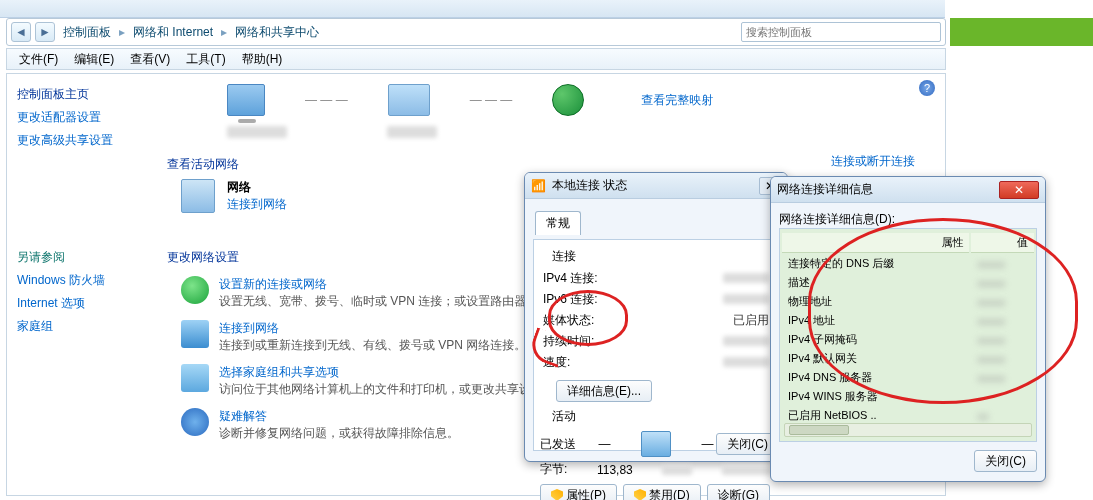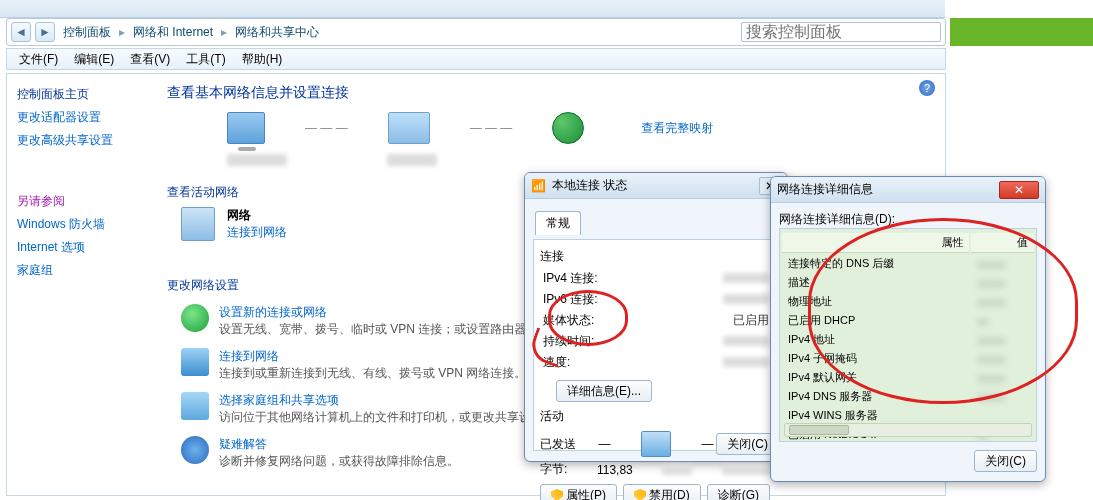--- a/index.html
+++ b/index.html
@@ -4,28 +4,28 @@
 <style>
   * { box-sizing: border-box; }
   body { margin:0; font-family:"Microsoft YaHei","Segoe UI",Tahoma,sans-serif; font-size:12px; background:#fff; width:1093px; height:500px; overflow:hidden; position:relative;}
   .titlebar-strip{ position:absolute;left:0;top:0;height:18px;width:945px;background:linear-gradient(#e9f2fa,#d7e6f3);border-bottom:1px solid #bcd0e5;}
   .green-strip{position:absolute;left:950px;top:18px;height:28px;width:143px;background:#6ab62a;}
   .breadcrumb{position:absolute;left:6px;top:18px;height:28px;width:940px;display:flex;align-items:center;gap:4px;background:#fff;border:1px solid #b7c9d9;border-radius:3px;padding:0 4px}
   .breadcrumb .nav-btn{width:20px;height:20px;border:1px solid #adc3d6;border-radius:3px;background:linear-gradient(#f4fbff,#d9eaf6);display:inline-flex;align-items:center;justify-content:center;color:#4a6e95;cursor:pointer}
   .breadcrumb .crumb{padding:0 4px;color:#0c4a6e}
   .breadcrumb .sep{color:#7aa0c0}
   .breadcrumb .search{margin-left:auto;display:flex;align-items:center}
-  .breadcrumb .search input{width:200px;height:20px;border:1px solid #adc3d6;border-radius:2px;padding:0 4px;font-size:16px;color:#999}
+  .breadcrumb .search input{width:200px;height:20px;border:1px solid #adc3d6;border-radius:2px;padding:0 4px;font-size:11px;color:#999}
   .menubar{position:absolute;left:6px;top:48px;width:940px;height:22px;background:linear-gradient(#f7fbff,#e8f1f9);border:1px solid #c7d6e3;display:flex;align-items:center;padding:0 4px;gap:0}
   .menubar .mi{padding:2px 8px;cursor:pointer}
   .main-wrap{position:absolute;left:6px;top:73px;width:940px;height:423px;background:#fff;border:1px solid #c7d6e3;display:flex}
   .sidebar{width:150px;background:#fff;padding:8px 10px}
   .sidebar .head{color:#003399;margin:4px 0 6px 0}
   .sidebar a{display:block;color:#0066cc;margin:6px 0;text-decoration:none}
-  .sidebar .sec-head{color:#a21caf;margin-top:44px}
+  .sidebar .sec-head{color:#0f766e;margin-top:100px}
   .content{flex:1;padding:6px 10px;position:relative}
   .content h1{font-size:14px;font-weight:normal;color:#003399;margin:4px 0 10px 0}
   .help-icon{position:absolute;right:10px;top:6px;width:16px;height:16px;border-radius:50%;background:radial-gradient(#78a8e8,#3068c0);color:#fff;display:flex;align-items:center;justify-content:center;font-size:11px}
   .map-row{display:flex;align-items:center;gap:40px;margin:4px 0 10px 60px}
   .pc-icon{width:38px;height:32px;background:linear-gradient(#9bcaf0,#5ea2db);border:1px solid #4a87c2;border-radius:2px;position:relative}
   .pc-icon:after{content:"";position:absolute;left:10px;top:34px;width:18px;height:4px;background:#aaa;border-radius:2px}
   .multi-icon{width:42px;height:32px;background:linear-gradient(#bee0f9,#8cbce6);border:1px solid #6ea0cc;border-radius:2px}
   .globe-icon{width:32px;height:32px;border-radius:50%;background:radial-gradient(circle at 30% 30%,#5ec76b,#1a8f3a);border:1px solid #0d6e26}
   .map-link{color:#0066cc;cursor:pointer}
   .sect-title{color:#003399;margin:12px 0 6px 0}
@@ -49,21 +49,21 @@
   .dlg{position:absolute;border:1px solid #6a8ab1;background:#f0f5fb;border-radius:6px;box-shadow:0 3px 10px rgba(0,0,0,.3)}
   .dlg .dlg-title{height:26px;background:linear-gradient(#e9f2fa,#cfe0ef);border-radius:5px 5px 0 0;display:flex;align-items:center;padding:0 6px;gap:6px;border-bottom:1px solid #b9cde0}
   .dlg .dlg-title .sp{margin-left:auto}
   .dlg .dlg-close{width:22px;height:18px;background:#e3ecf5;border:1px solid #a7bdd3;border-radius:2px;display:flex;align-items:center;justify-content:center;cursor:pointer}
   .dlg .dlg-body{padding:8px}
   .btn{display:inline-flex;align-items:center;gap:3px;height:22px;padding:0 10px;border:1px solid #9fb7cd;background:linear-gradient(#fdfdfd,#e7eef5);border-radius:3px;cursor:pointer}
   #status-dialog{left:524px;top:172px;width:264px;height:290px}
   #status-dialog .tabbar{margin:4px 2px}
   #status-dialog .tab{display:inline-block;padding:3px 10px;border:1px solid #9fb7cd;border-bottom:none;background:#fff;border-radius:3px 3px 0 0}
   #status-dialog .panel{border:1px solid #bcd0e4;background:#fff;padding:6px;height:212px;position:relative}
-  #status-dialog .group-title{margin:2px 0 2px 0}
+  #status-dialog .group-title{margin:2px 0 2px 12px}
   #status-dialog table{width:100%}
   #status-dialog td.r{text-align:right;color:#333}
   #status-dialog .detail-btn-wrap{margin:6px 16px;position:relative}
   #status-dialog .activity{margin-top:6px}
   #status-dialog .activity-row{display:flex;align-items:center;justify-content:space-between}
   #status-dialog .mini-icn{width:30px;height:26px;background:linear-gradient(#bfe0f8,#6aaee1);border:1px solid #4f90c5;border-radius:2px;margin:0 8px}
   #status-dialog .footer{position:absolute;right:8px;bottom:6px}
   #status-dialog .btnrow{display:flex;gap:6px;margin-top:6px}
   #status-dialog .shield{width:12px;height:12px;background:linear-gradient(45deg,#ffd24a,#ffb000);clip-path:polygon(50% 0,100% 20%,100% 60%,50% 100%,0 60%,0 20%)}
   
@@ -119,21 +119,20 @@
     <a>更改适配器设置</a>
     <a>更改高级共享设置</a>
     <div class="sec-head">另请参阅</div>
     <a>Windows 防火墙</a>
     <a>Internet 选项</a>
     <a>家庭组</a>
   </div>
 
   <div class="content">
     <span class="help-icon">?</span>
-    <h1>查看基本网络信息并设置连接</h1>
     <div class="map-row">
       <div class="pc-icon"></div>
       <div style="color:#888">— — —</div>
       <div class="multi-icon"></div>
       <div style="color:#888">— — —</div>
       <div class="globe-icon"></div>
       <span class="map-link" style="margin-left:17px">查看完整映射</span>
     </div>
     <div style="display:flex;align-items:flex-start;gap:6px;margin-left:60px">
       <div class="blurbox" style="width:60px;height:12px"></div>
@@ -268,24 +267,20 @@
             </tr>
         <tr>
               <td>描述</td>
               <td class="val blur">xxxxx</td>
             </tr>
         <tr>
               <td>物理地址</td>
               <td class="val blur">xxxxx</td>
             </tr>
         <tr>
-              <td>已启用 DHCP</td>
-              <td class="val blur">xx</td>
-            </tr>
-        <tr>
               <td>IPv4 地址</td>
               <td class="val blur">xxxxx</td>
             </tr>
         <tr>
               <td>IPv4 子网掩码</td>
               <td class="val blur">xxxxx</td>
             </tr>
         <tr>
               <td>IPv4 默认网关</td>
               <td class="val blur">xxxxx</td>

